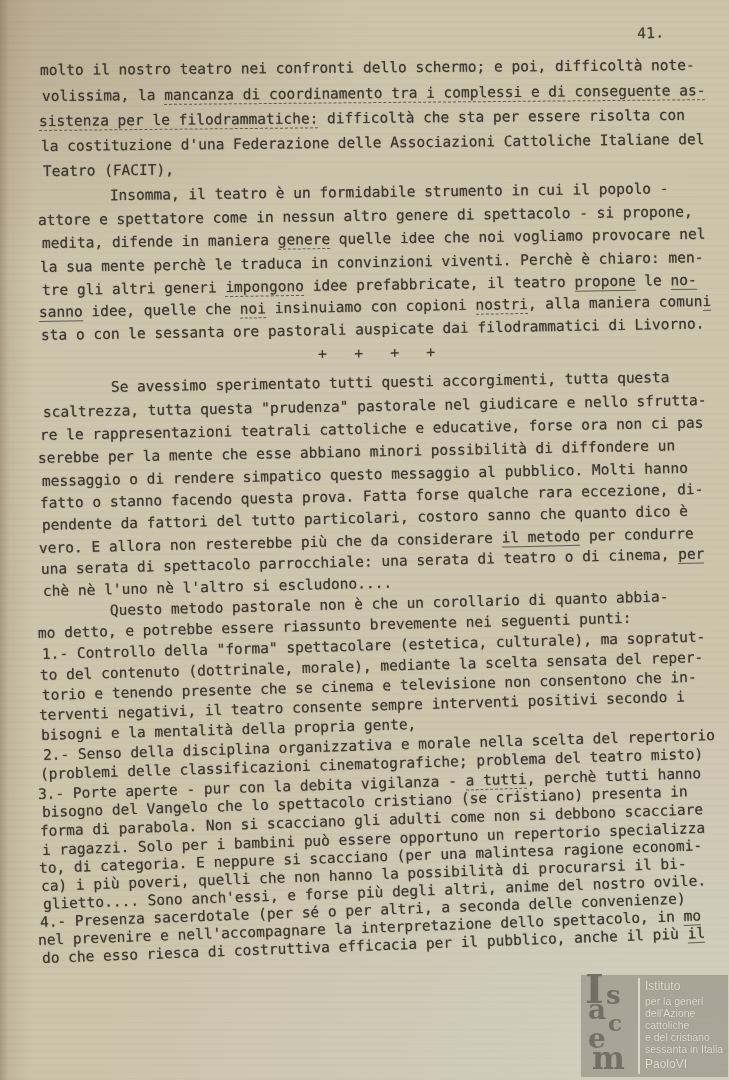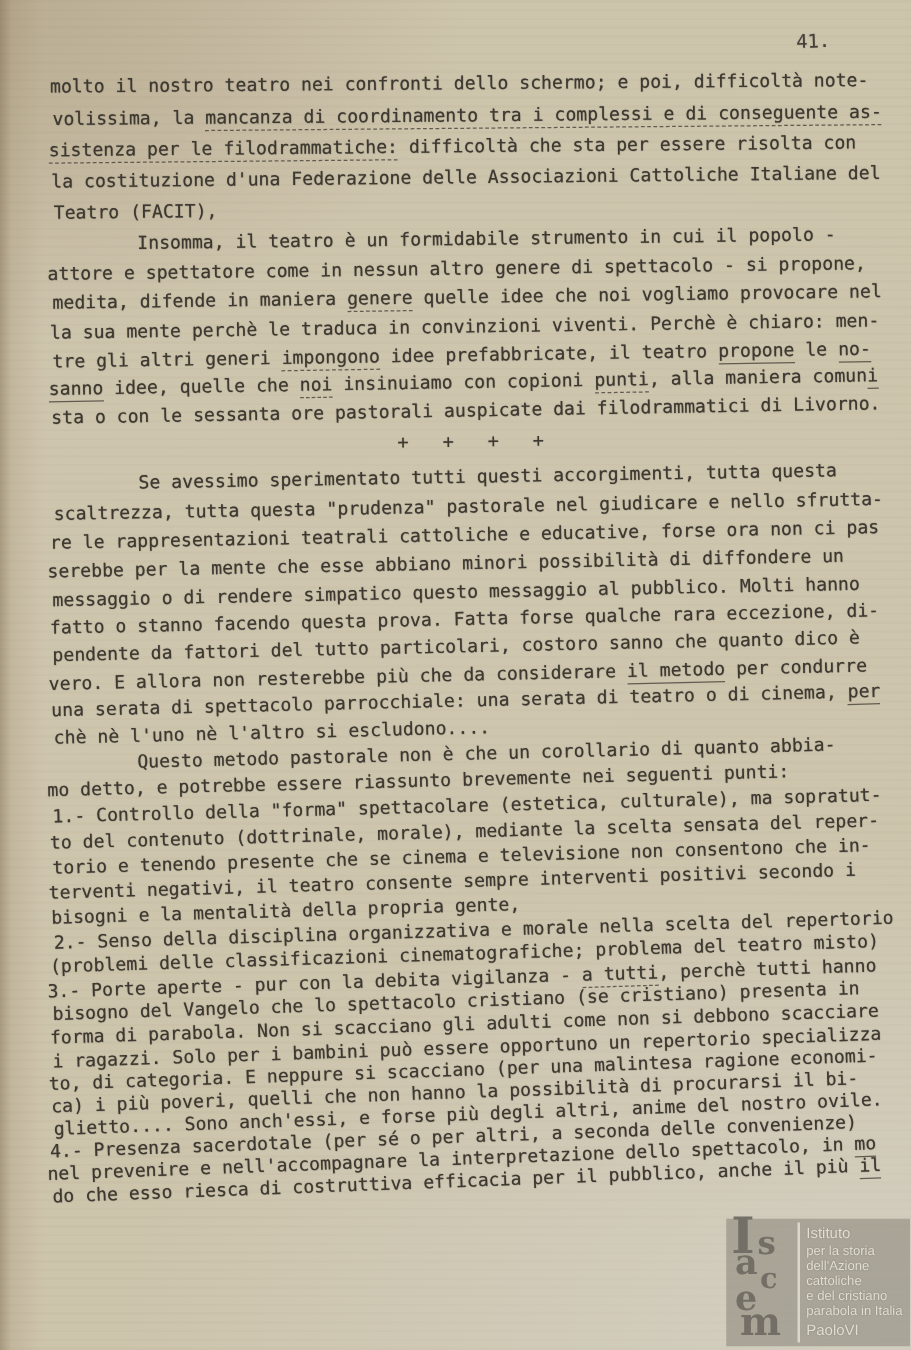--- a/index.html
+++ b/index.html
@@ -69,21 +69,21 @@
       <div class="line" style="top: 62px; left: 40px; transform: rotate(-0.45deg);"><span class="seg">molto il nostro teatro nei confronti dello schermo; e poi, difficoltà note-</span></div>
       <div class="line" style="top: 87.8px; left: 42px; transform: rotate(-0.5deg);"><span class="seg">volissima, la </span><span class="seg u-d">mancanza di coordinamento tra i complessi e di conseguente as-</span></div>
       <div class="line" style="top: 113.3px; left: 39px; transform: rotate(-0.55deg);"><span class="seg u-d">sistenza per le filodrammatiche:</span><span class="seg"> difficoltà che sta per essere risolta con</span></div>
       <div class="line" style="top: 138.3px; left: 41px; transform: rotate(-0.6deg);"><span class="seg">la costituzione d'una Federazione delle Associazioni Cattoliche Italiane del</span></div>
       <div class="line" style="top: 163.1px; left: 43px; transform: rotate(-0.65deg);"><span class="seg">Teatro (FACIT),</span></div>
       <div class="line" style="top: 187.5px; left: 40px; transform: rotate(-0.7deg);"><span class="seg">        Insomma, il teatro è un formidabile strumento in cui il popolo -</span></div>
       <div class="line" style="top: 211.6px; left: 38px; transform: rotate(-0.75deg);"><span class="seg">attore e spettatore come in nessun altro genere di spettacolo - si propone,</span></div>
       <div class="line" style="top: 235.3px; left: 42px; transform: rotate(-0.8deg);"><span class="seg">medita, difende in maniera </span><span class="seg u-d">genere</span><span class="seg"> quelle idee che noi vogliamo provocare nel</span></div>
       <div class="line" style="top: 258.6px; left: 40px; transform: rotate(-0.85deg);"><span class="seg">la sua mente perchè le traduca in convinzioni viventi. Perchè è chiaro: men-</span></div>
       <div class="line" style="top: 281.6px; left: 42px; transform: rotate(-0.9deg);"><span class="seg">tre gli altri generi </span><span class="seg u-d">impongono</span><span class="seg"> idee prefabbricate, il teatro </span><span class="seg u-s">propone</span><span class="seg"> le </span><span class="seg u-s">no-</span></div>
-      <div class="line" style="top: 304.3px; left: 39px; transform: rotate(-0.95deg);"><span class="seg u-s">sanno</span><span class="seg"> idee, quelle che </span><span class="seg u-d">noi</span><span class="seg"> insinuiamo con copioni </span><span class="seg u-d">punti</span><span class="seg">, alla maniera comun</span><span class="seg u-s">i</span></div>
+      <div class="line" style="top: 304.3px; left: 39px; transform: rotate(-0.95deg);"><span class="seg u-s">sanno</span><span class="seg"> idee, quelle che </span><span class="seg u-d">noi</span><span class="seg"> insinuiamo con copioni </span><span class="seg u-d">nostri</span><span class="seg">, alla maniera comun</span><span class="seg u-s">i</span></div>
       <div class="line" style="top: 326.6px; left: 41px; transform: rotate(-1deg);"><span class="seg">sta o con le sessanta ore pastorali auspicate dai filodrammatici di Livorno.</span></div>
       <div class="line" style="top: 380px; left: 41px; transform: rotate(-1deg);"><span class="seg">        Se avessimo sperimentato tutti questi accorgimenti, tutta questa</span></div>
       <div class="line" style="top: 403.5px; left: 43px; transform: rotate(-1.04deg);"><span class="seg">scaltrezza, tutta questa "prudenza" pastorale nel giudicare e nello sfrutta-</span></div>
       <div class="line" style="top: 426.8px; left: 40px; transform: rotate(-1.08deg);"><span class="seg">re le rappresentazioni teatrali cattoliche e educative, forse ora non ci pas</span></div>
       <div class="line" style="top: 449.8px; left: 38px; transform: rotate(-1.13deg);"><span class="seg">serebbe per la mente che esse abbiano minori possibilità di diffondere un</span></div>
       <div class="line" style="top: 472.6px; left: 42px; transform: rotate(-1.17deg);"><span class="seg">messaggio o di rendere simpatico questo messaggio al pubblico. Molti hanno</span></div>
       <div class="line" style="top: 495.1px; left: 40px; transform: rotate(-1.21deg);"><span class="seg">fatto o stanno facendo questa prova. Fatta forse qualche rara eccezione, di-</span></div>
       <div class="line" style="top: 517.4px; left: 42px; transform: rotate(-1.25deg);"><span class="seg">pendente da fattori del tutto particolari, costoro sanno che quanto dico è</span></div>
       <div class="line" style="top: 539.5px; left: 39px; transform: rotate(-1.29deg);"><span class="seg">vero. E allora non resterebbe più che da considerare </span><span class="seg u-s">il metodo</span><span class="seg"> per condurre</span></div>
       <div class="line" style="top: 561.3px; left: 41px; transform: rotate(-1.34deg);"><span class="seg">una serata di spettacolo parrocchiale: una serata di teatro o di cinema, </span><span class="seg u-s">per</span></div>
@@ -116,21 +116,21 @@
         <span class="stamp-letter" style="left: 4px; top: -6px; font-size: 40px;">I</span>
         <span class="stamp-letter" style="left: 25px; top: 7px; font-size: 26px;">s</span>
         <span class="stamp-letter" style="left: 7px; top: 21px; font-size: 28px;">a</span>
         <span class="stamp-letter" style="left: 27px; top: 36px; font-size: 23px;">c</span>
         <span class="stamp-letter" style="left: 7px; top: 50px; font-size: 28px;">e</span>
         <span class="stamp-letter" style="left: 11px; top: 68px; font-size: 31px;">m</span>
       </div>
     <div class="stamp-bar"></div>
     <div class="stamp-text">
       <div class="stamp-line-big">Istituto</div>
-      <div class="stamp-line-small">per la storia</div>
+      <div class="stamp-line-small">per la generi</div>
       <div class="stamp-line-small">dell'Azione cattoliche</div>
       <div class="stamp-line-small">e del cristiano</div>
-      <div class="stamp-line-small">parabola in Italia</div>
+      <div class="stamp-line-small">sessanta in Italia</div>
       <div class="stamp-line-big">PaoloVI</div>
     </div>
   </div>
 
 </div>
 
 </body></html>

